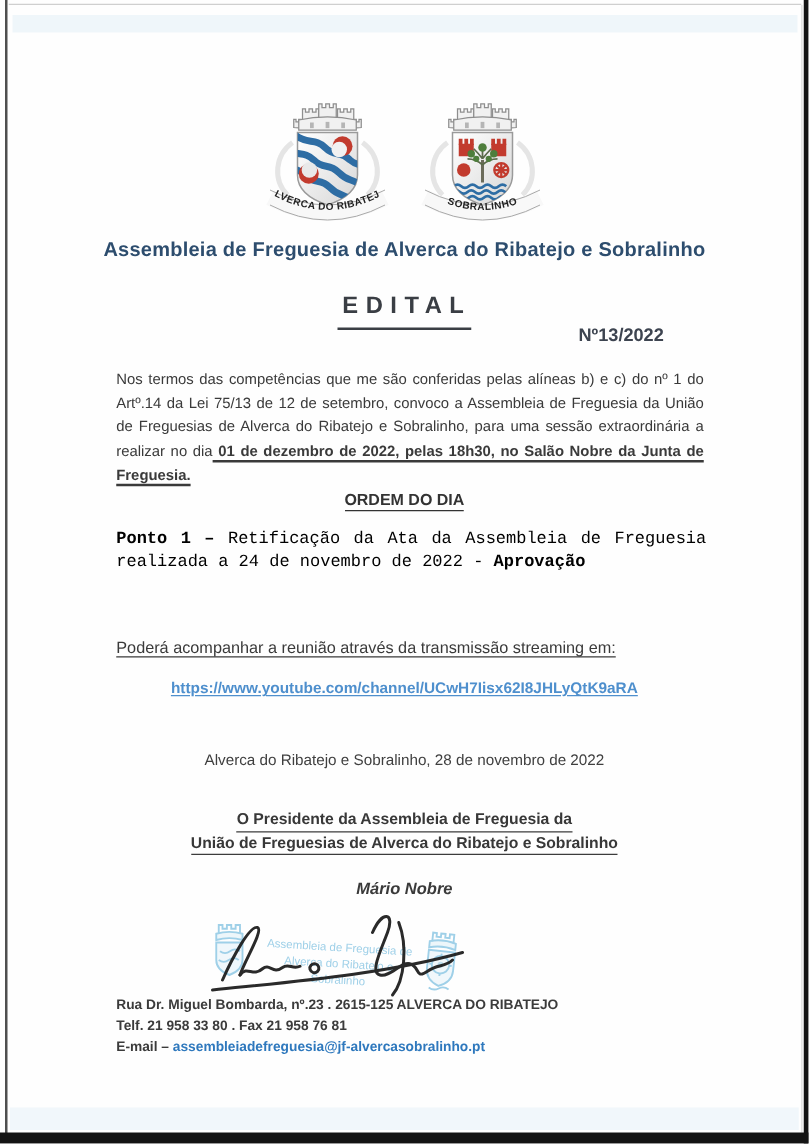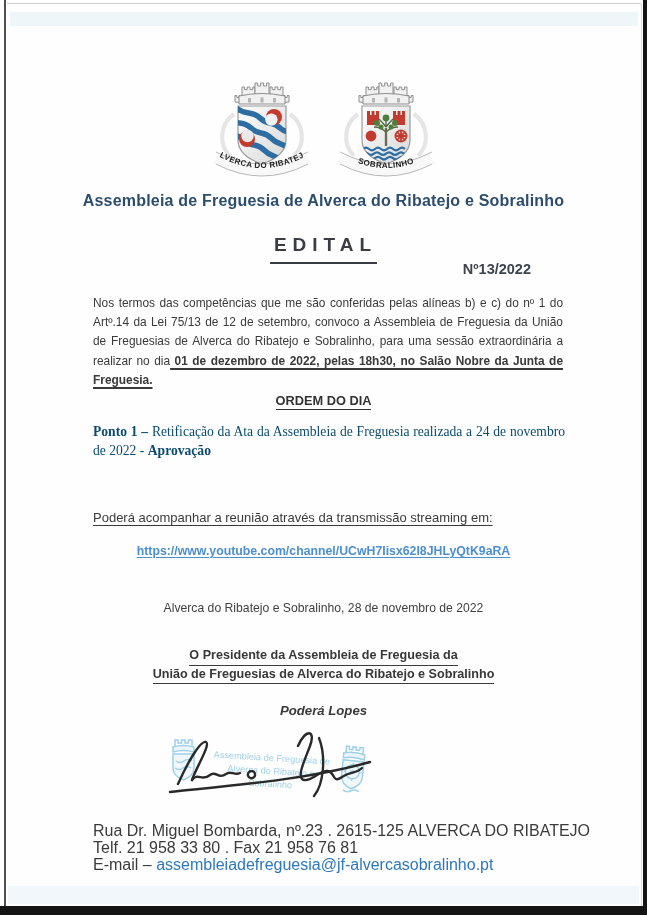--- a/index.html
+++ b/index.html
@@ -31,41 +31,41 @@
   .edital{display:inline-block; font-weight:bold; font-size:19px; letter-spacing:6px; padding:0 0 6px 4px; color:var(--heading-dark); border-bottom:2.6px solid var(--heading-dark);}
 
   .doc-number{top:261px; right:116px; font-weight:bold; font-size:14.5px; color:#3d4450;}
 
   .intro{top:294px; left:93px; width:470px; font-size:11.9px; line-height:19.2px; text-align:justify; color:var(--body-text);}
   .intro .hl{font-weight:bold; text-decoration:underline; text-decoration-thickness:1.6px; text-underline-offset:3px;}
 
   .agenda-heading-wrap{top:391px; width:100%; text-align:center;}
   .agenda-heading{display:inline-block; font-weight:bold; font-size:12.8px; border-bottom:1.7px solid #333; padding-bottom:1px; color:#333;}
 
-  .agenda-point{top:422px; left:93px; width:472px; font-family:Liberation Serif, serif; font-size:13.6px; line-height:19px; text-align:justify; color:#0c4a6e;}
+  .agenda-point{top:422px; left:93px; width:472px; font-family:Liberation Mono, monospace; font-size:13.6px; line-height:19px; text-align:justify; color:#000000;}
 
   .stream-label{top:510px; left:93px; font-size:13px; color:var(--body-text); text-decoration:underline; text-underline-offset:3px;}
   .stream-url-wrap{top:541px; width:100%; text-align:center;}
   .stream-url{font-weight:bold; font-size:12.3px; color:var(--link-blue); text-decoration:underline; text-underline-offset:2px; cursor:pointer;}
 
   .dateline{top:601px; width:100%; text-align:center; font-size:12.2px; color:#3f3f3f;}
 
   .president{top:647px; width:100%; text-align:center; font-weight:bold; font-size:12.6px; line-height:17.5px; color:#383838;}
   .president span{display:inline-block; border-bottom:1.6px solid #3c3c3c;}
 
   .president-name{top:703px; width:100%; text-align:center; font-weight:bold; font-style:italic; font-size:13.2px; color:#3a3a3a;}
 
   
   .stamp-svg{stroke:var(--stamp-blue); fill:none; stroke-width:1.5;}
   .stamp-left{left:163px; top:735px; z-index:1;}
   .stamp-right{left:330px; top:741px; transform:rotate(6deg); z-index:1;}
   .stamp-text{left:206px; top:752px; width:130px; text-align:center; font-size:9.2px; line-height:13px; color:var(--stamp-blue); transform:rotate(3.5deg); z-index:1;}
   .signature{left:156px; top:722px; z-index:2;}
 
-  .footer{top:822px; left:93px; font-weight:normal; font-size:16px; line-height:17.2px; color:#3b3b3b;}
+  .footer{top:796px; left:93px; font-weight:bold; font-size:11px; line-height:17.2px; color:#3b3b3b;}
   .footer .email{color:var(--email-blue); text-decoration:none; cursor:pointer;}
 
   
   .stone{fill:#f1f1f1; stroke:#8e8e8e; stroke-width:1;}
   .cb{stroke:var(--crest-blue);}
   .cr{fill:var(--crest-red);}
   .ornament{stroke:#cfcfcf; fill:none; opacity:.55;}
   .banner-text{font-size:8px; font-weight:bold; fill:#222; letter-spacing:.4px;}
 </style>
 </head>
@@ -223,21 +223,21 @@
     <a class="stream-url">https://www.youtube.com/channel/UCwH7Iisx62I8JHLyQtK9aRA</a>
   </div>
 
   <div class="abs dateline">Alverca do Ribatejo e Sobralinho, 28 de novembro de 2022</div>
 
   <div class="abs president">
     <div><span>O Presidente da Assembleia de Freguesia da</span></div>
     <div><span>União de Freguesias de Alverca do Ribatejo e Sobralinho</span></div>
   </div>
 
-  <div class="abs president-name">Poderá Lopes</div>
+  <div class="abs president-name">Mário Nobre</div>
 
   <svg class="abs stamp-left stamp-svg" width="42" height="54" viewBox="0 0 42 54">
     <path d="M12 12 L12 5 L15 5 L15 8 L18.5 8 L18.5 5 L22 5 L22 8 L25.5 8 L25.5 5 L29 5 L29 12"></path>
     <path d="M10 12 Q20.5 9 31 12 L31 17 Q20.5 14 10 17 Z" fill="rgba(159,208,232,.18)"></path>
     <path d="M10 19 h21 v14 q0 8 -10.5 12 q-10.5 -4 -10.5 -12 z" fill="rgba(159,208,232,.15)"></path>
     <path d="M13 26 q4 3 8 0 t8 0 M12 33 q4 3 8 0 t8 0"></path>
   </svg>
 
   <div class="abs stamp-text">
     <div>Assembleia de Freguesia de</div>

